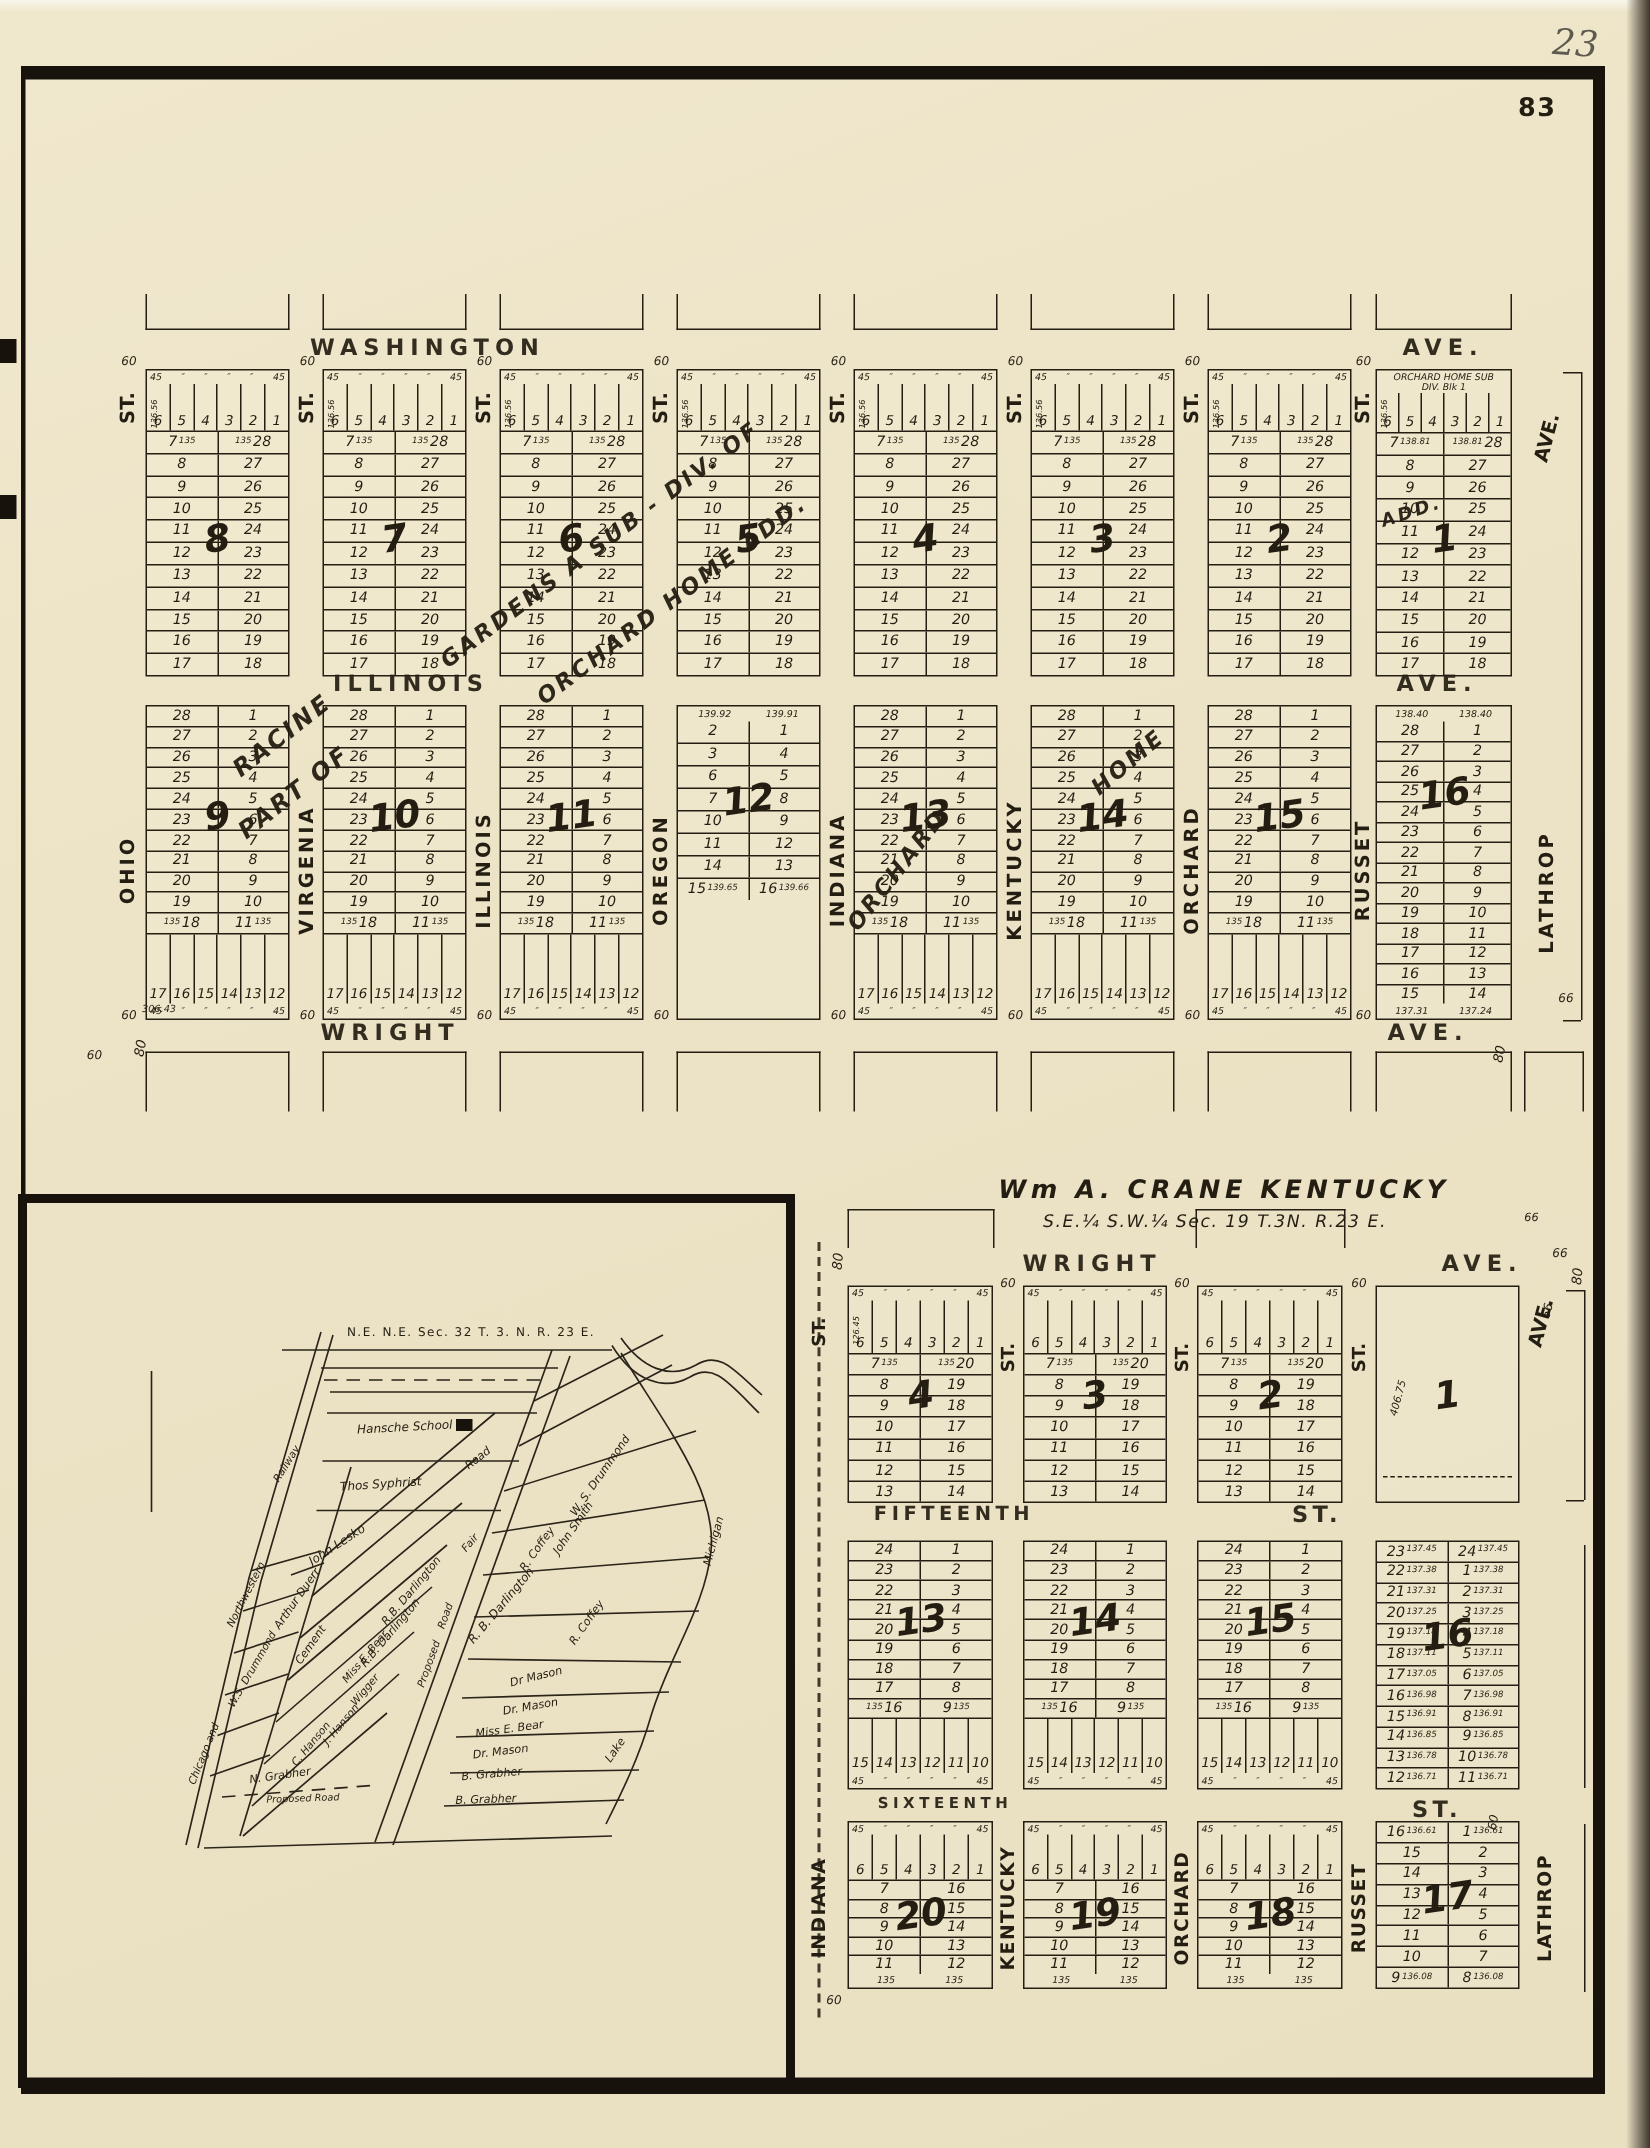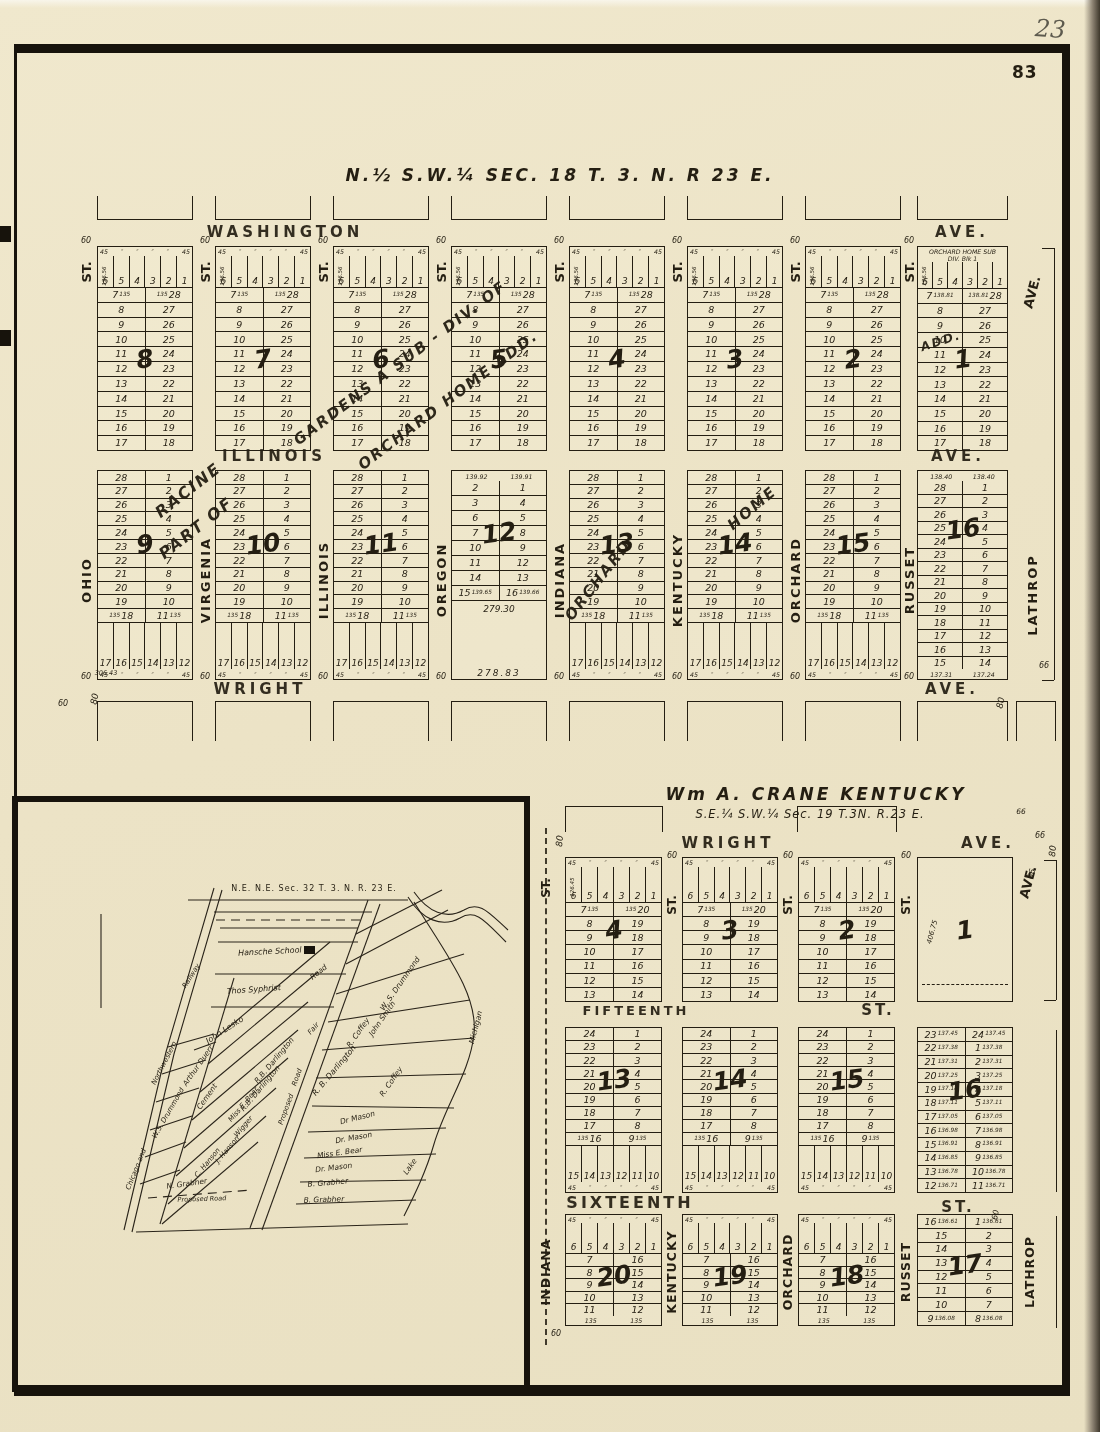--- a/index.html
+++ b/index.html
@@ -60,37 +60,36 @@
 <div id="page">
   <div class="edge-top"></div>
   <div class="edge-right"></div>
   <div class="frame"></div>
   <div class="bindmark" style="top:226px"></div>
   <div class="bindmark" style="top:330px"></div>
 
   <div class="note">23</div>
   <div class="pageno">83</div>
 
-  <div class="lbl title" style="left:560px;top:175px">N.½ S.W.¼ SEC. 18  T. 3. N.  R 23 E.</div>
 
   <div class="lbl ave" style="left:285px;top:232px">WASHINGTON</div>
   <div class="lbl ave" style="left:962px;top:232px">AVE.</div>
   <div class="lbl ave" style="left:274px;top:456px">ILLINOIS</div>
   <div class="lbl ave" style="left:958px;top:456px">AVE.</div>
   <div class="lbl ave" style="left:260px;top:689px">WRIGHT</div>
   <div class="lbl ave" style="left:952px;top:689px">AVE.</div>
 
   <div class="lbl" style="left:816px;top:794px;font-size:17px;letter-spacing:3px;font-weight:bold">Wm A. CRANE KENTUCKY</div>
   <div class="lbl" style="left:810px;top:815px;font-size:11.5px;letter-spacing:1px">S.E.¼ S.W.¼ Sec. 19  T.3N.  R.23 E.</div>
 
   <div class="lbl ave" style="left:728px;top:843px">WRIGHT</div>
   <div class="lbl ave" style="left:988px;top:843px">AVE.</div>
   <div class="lbl st-h" style="left:636px;top:1010px;font-size:13px">FIFTEENTH</div>
   <div class="lbl st-h" style="left:878px;top:1010px;font-size:15px">ST.</div>
-  <div class="lbl st-h" style="left:630px;top:1203px;font-size:16px">SIXTEENTH</div>
+  <div class="lbl st-h" style="left:630px;top:1203px;font-size:10px">SIXTEENTH</div>
   <div class="lbl st-h" style="left:958px;top:1207px;font-size:15px">ST.</div>
 
   <div id="inset-box">
     <svg id="inset-svg" viewBox="0 0 506 584">
         <path d="M170,98 H390" fill="none" stroke="#2a241a" stroke-width="1.1"></path>
         <path d="M196,110 H354" fill="none" stroke="#2a241a" stroke-width="1.1"></path>
         <path d="M202,126 H340" fill="none" stroke="#2a241a" stroke-width="1.1"></path>
         <path d="M196,86 L148,250 L106,428" fill="none" stroke="#2a241a" stroke-width="1.1"></path>
         <path d="M204,88 L156,252 L114,430" fill="none" stroke="#2a241a" stroke-width="1.1"></path>
         <path d="M83,112 V206" fill="none" stroke="#2a241a" stroke-width="1.1"></path>
@@ -1588,24 +1587,20 @@
       <div class="row" style="flex: 0 0 auto; height: 14px;">
         <div class="cell l">
           <span>15</span>
           <span class="tiny">139.65</span>
         </div>
         <div class="cell">
           <span>16</span>
           <span class="tiny">139.66</span>
         </div>
       </div>
-      <div style="flex: 1 1 0%; border-top: 1.3px solid var(--ink); position: relative; text-align: center;">
-        <div style="font-size: 9px; font-style: italic; margin-top: 3px;">279.30</div>
-        <div style="position: absolute; bottom: 1px; left: 0px; right: 0px; font-size: 9px; font-style: italic; letter-spacing: 2px;">278.83</div>
-      </div>
       <div class="bignum" style="left: 50%; top: 30%;">12</div>
     </div>
     <div class="blk" style="left: 569px; top: 470px; width: 96px; height: 210px;">
       <div class="bodyc">
         <div class="row nt">
           <div class="cell l">
             <span>28</span>
           </div>
           <div class="cell">
             <span>1</span>

